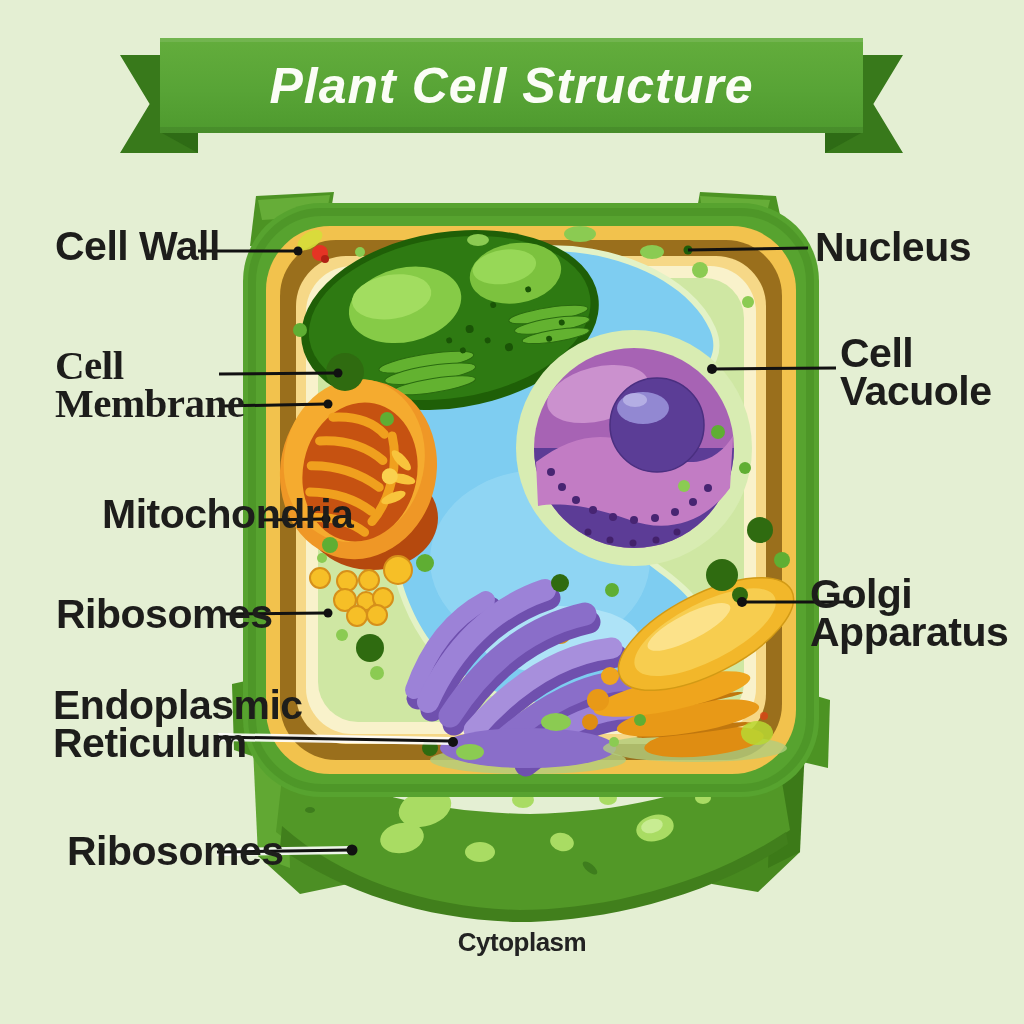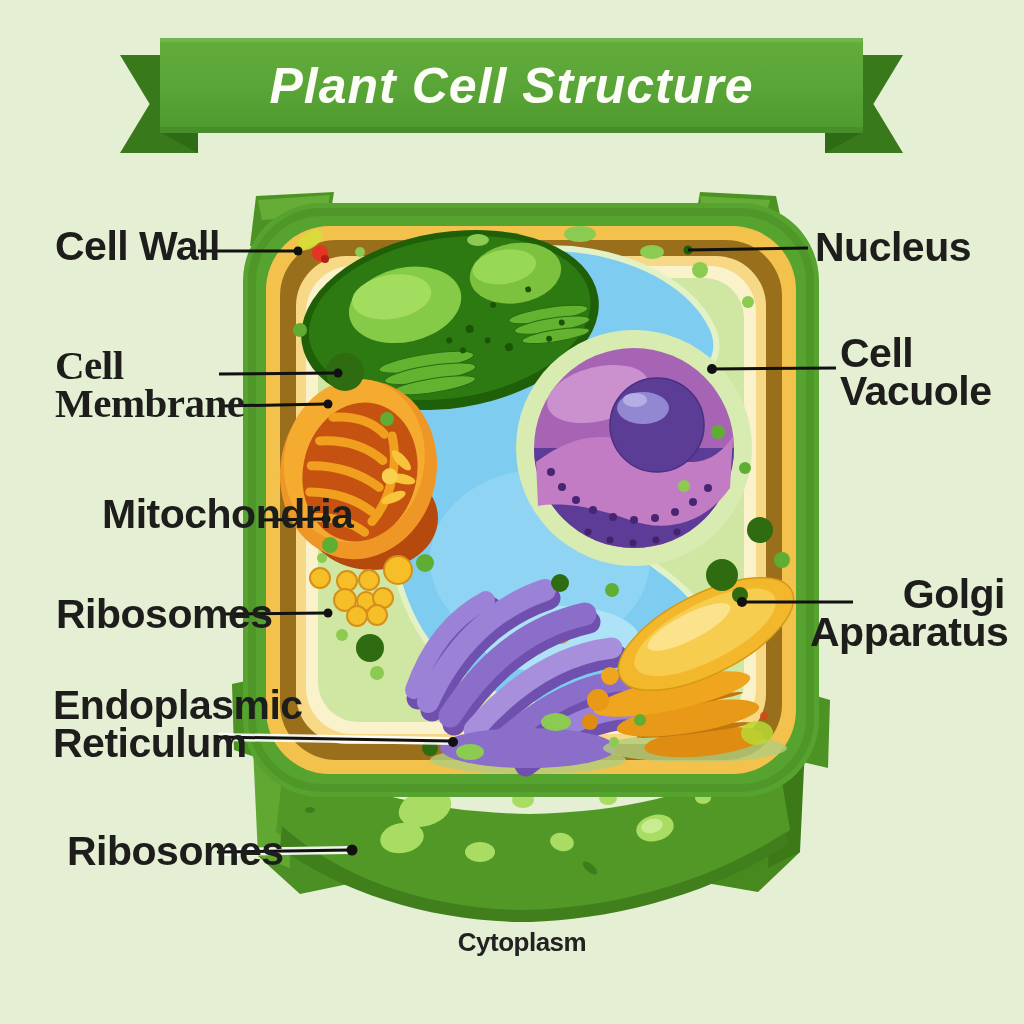--- a/index.html
+++ b/index.html
@@ -37,21 +37,21 @@
   .label{position:absolute;font-size:41px;font-weight:700;line-height:38px;
     color:var(--label-text);letter-spacing:-0.5px;white-space:pre-line;}
   .lbl-cell-wall{left:55px;top:227px;}
   .lbl-cell-membrane{left:55px;top:346px;font-family:Liberation Serif, serif;}
   .lbl-mitochondria{left:62px;top:495px;margin-left:40px;}
   .lbl-ribosomes{left:56px;top:595px;}
   .lbl-er{left:53px;top:686px;}
   .lbl-lysosome{left:67px;top:832px;}
   .lbl-nucleus{left:815px;top:228px;}
   .lbl-large-vacuole{left:840px;top:334px;}
-  .lbl-golgi{left:810px;top:575px;width:195px;text-align:right;}
+  .lbl-golgi{left:810px;top:575px;width:195px;text-align:left;}
   .lbl-cytoplasm{left:362px;top:923px;width:320px;text-align:center;font-size:26px;color:#222;}
 
   
   .c-wall{fill:var(--wall-green);} .c-tab{fill:var(--wall-tab-green);}
   .c-gold{fill:var(--membrane-gold);} .c-brown{fill:var(--membrane-brown);}
   .c-lgold{fill:var(--membrane-light-gold);} .c-cream{fill:var(--membrane-cream);}
   .c-cyto{fill:var(--cytoplasm-green);} .c-skirt{fill:var(--skirt-green);}
   .c-spot{fill:var(--skirt-spot-green);} .c-chl{fill:var(--chloroplast-dark-green);}
   .c-chl-l{fill:var(--chloroplast-light-green);} .c-vac{fill:var(--vacuole-blue);}
   .c-nuc{fill:var(--nucleus-purple);} .c-nuc-d{fill:var(--nucleus-dark-purple);}

